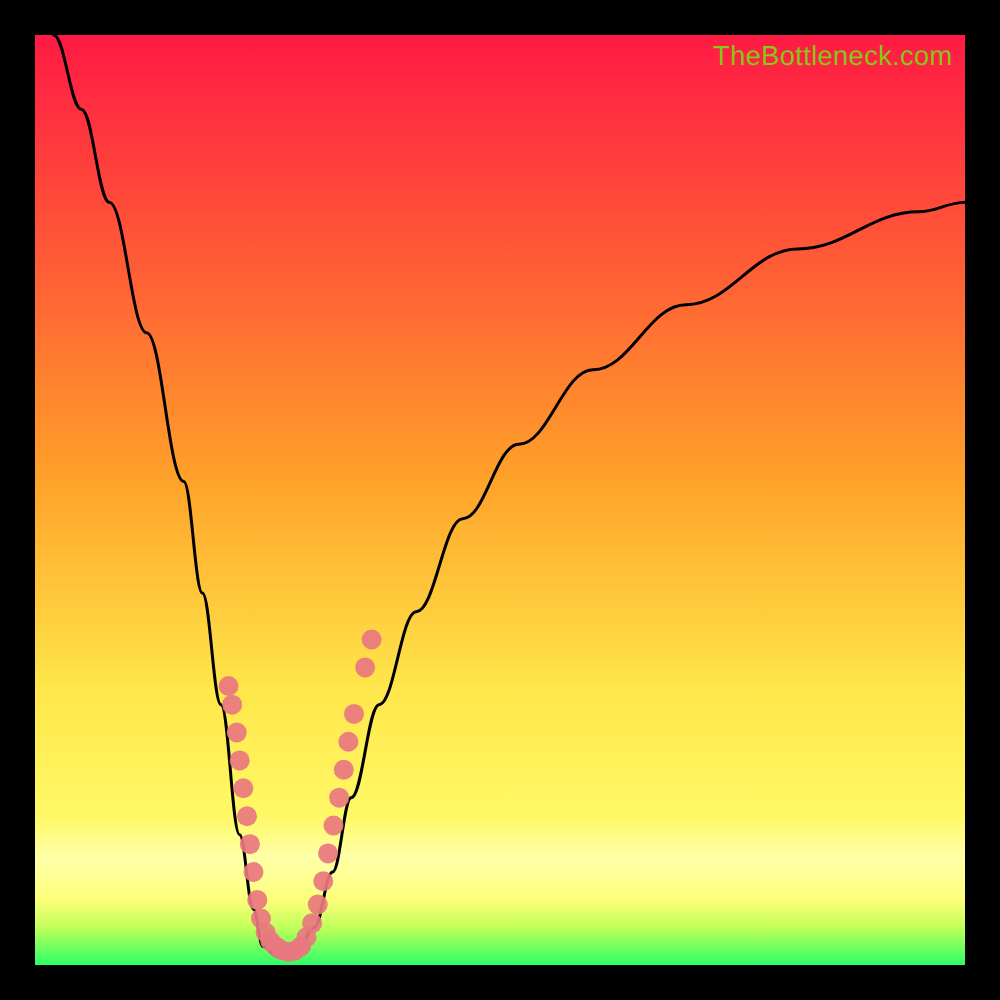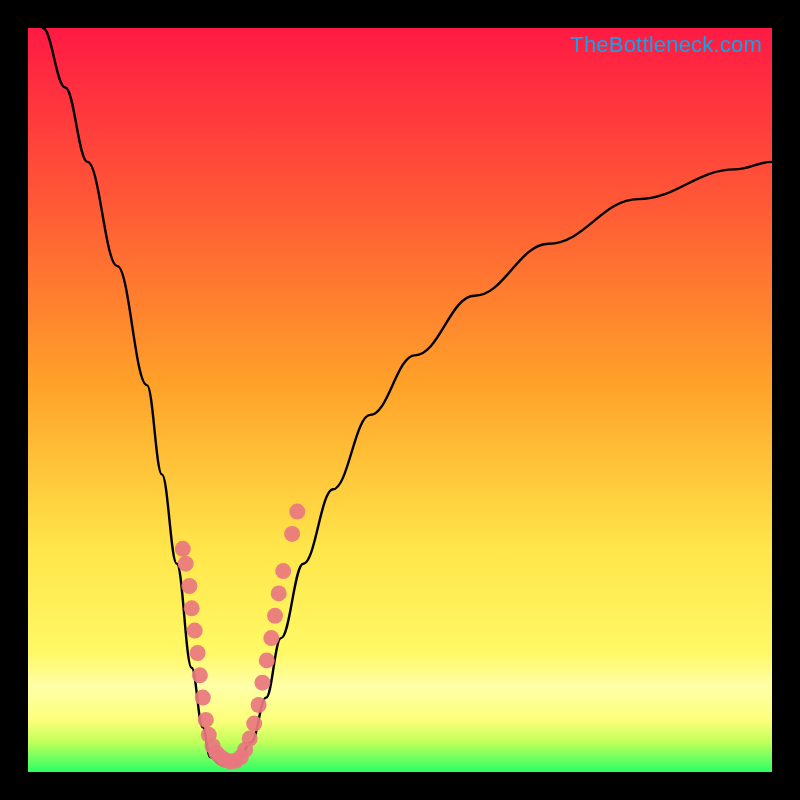--- a/index.html
+++ b/index.html
@@ -25,21 +25,21 @@
     top: 0;
     width: 744px;
     height: 744px;
   }
   .watermark {
     position: absolute;
     top: 4px;
     right: 10px;
     font-size: 22px;
     font-weight: 500;
-    color: #0ea5e9;
+    color: #84cc16;
     letter-spacing: 0.2px;
   }
   .curve {
     position: absolute;
     left: 0;
     top: 0;
   }
   .dots {
     position: absolute;
     left: 0;

